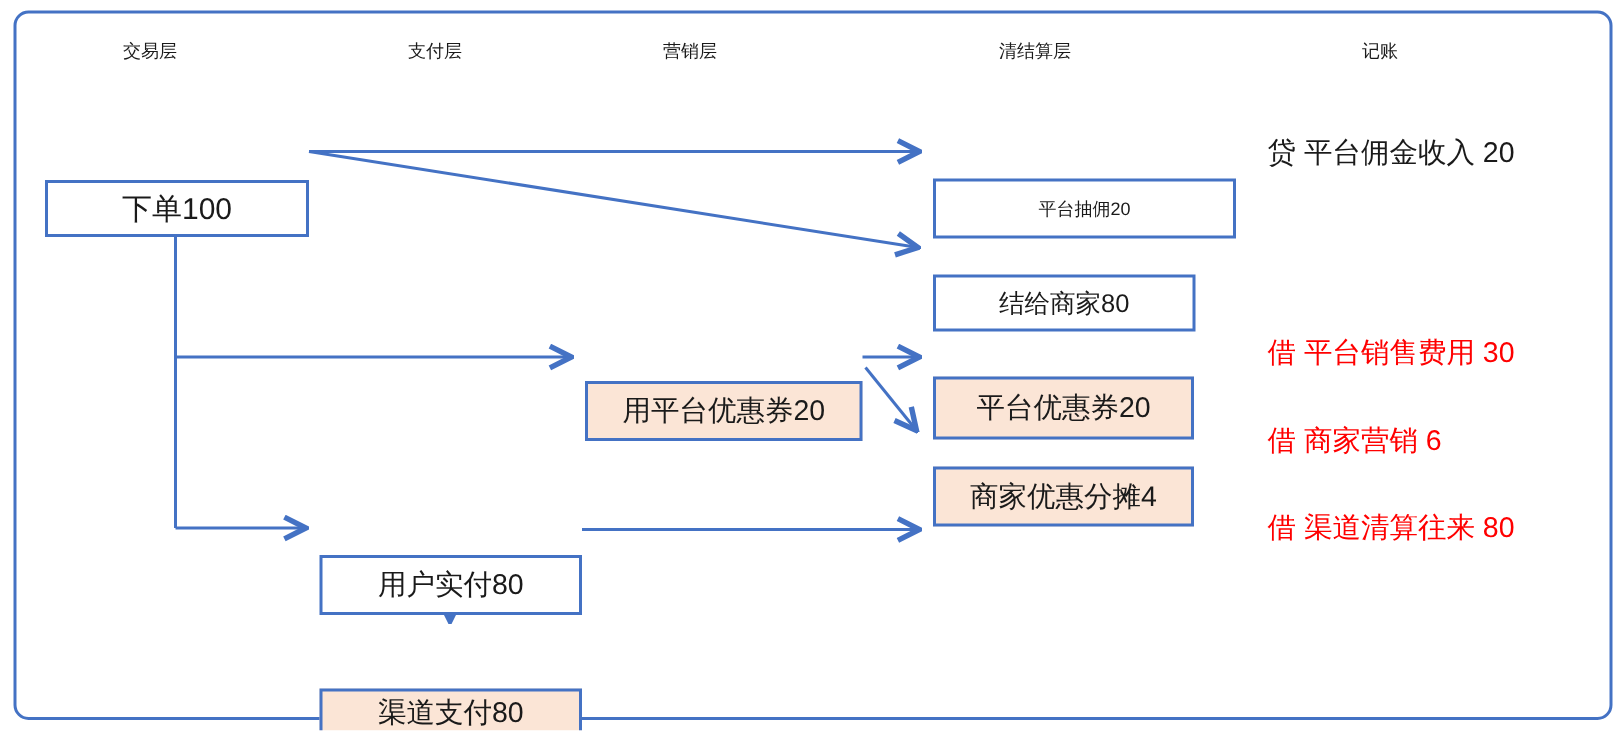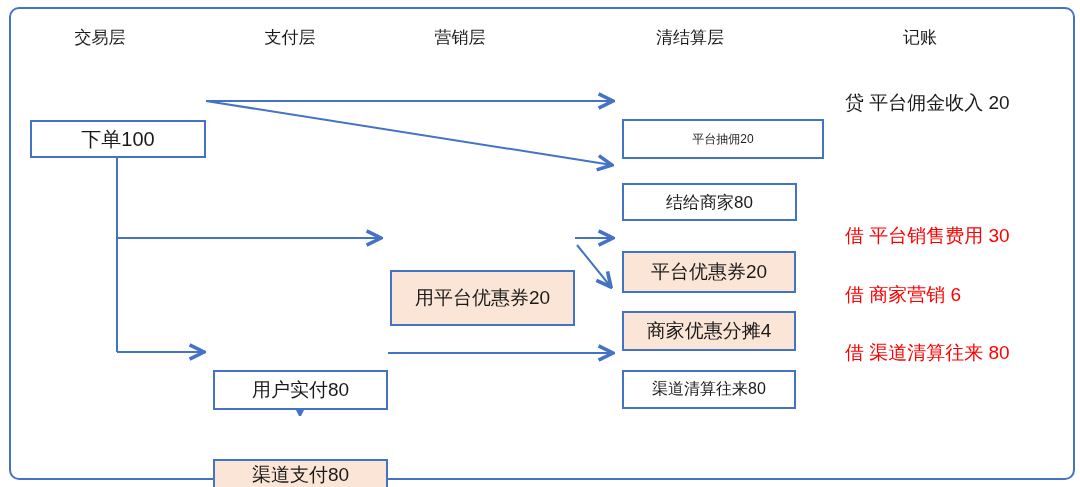--- a/index.html
+++ b/index.html
@@ -6,21 +6,21 @@
   .stage{
     position:relative;width:1080px;height:487px;background:#ffffff;overflow:hidden;
     font-family:"Liberation Sans","DejaVu Sans",sans-serif;color:#1a1a1a;
   }
   .frame{
     position:absolute;left:9px;top:7px;width:1066px;height:473px;
     border:2px solid #4472C4;border-radius:10px;box-sizing:border-box;
   }
   .col-header{
     position:absolute;top:26px;transform:translateX(-50%);
-    font-size:17px;font-weight:500;white-space:nowrap;color:#1a1a1a;
+    font-size:12px;font-weight:500;white-space:nowrap;color:#1a1a1a;
   }
   .node{
     position:absolute;box-sizing:border-box;border:2px solid #4472C4;
     display:flex;align-items:center;justify-content:center;
     font-size:19px;white-space:nowrap;background:#ffffff;color:#1a1a1a;margin-top:36px;
   }
   .node.peach{background:#FBE5D6;}
   .group-rect{
     position:absolute;left:175px;top:191px;width:407px;height:197px;
     border:2px dotted #FF0000;box-sizing:border-box;
@@ -67,29 +67,28 @@
     <path d="M300,374 V414" marker-end="url(#arrow)"></path>
   </svg>
 
 
   <div class="node" style="left:30px;top:84px;width:176px;height:38px;font-size:20px">下单100</div>
 
   <div class="node" style="left:622px;top:83px;width:202px;height:40px;font-size:12px">平台抽佣20</div>
 
   <div class="node" style="left:622px;top:147px;width:175px;height:38px;font-size:17px">结给商家80</div>
 
-  <div class="node peach" style="left:390px;top:234px;width:185px;height:56px">用平台优惠券20</div>
+  <div class="node peach" style="left:390px;top:218px;width:185px;height:40px">用平台优惠券20</div>
 
   <div class="node peach" style="left:622px;top:215px;width:174px;height:42px">平台优惠券20</div>
 
   <div class="node peach" style="left:622px;top:275px;width:174px;height:40px">商家优惠分摊4</div>
 
   <div class="node" style="left:213px;top:334px;width:175px;height:40px">用户实付80</div>
 
-  <div class="node" style="left:622px;top:334px;width:174px;height:39px;font-size:16px">渠道清算往来80</div>
 
   <div class="node peach" style="left:213px;top:423px;width:175px;height:32px">渠道支付80</div>
 
   <div class="ledger-line credit" style="top:91px">贷 平台佣金收入 20</div>
   <div class="ledger-line debit" style="top:224px">借 平台销售费用 30</div>
   <div class="ledger-line debit" style="top:283px">借 商家营销 6</div>
   <div class="ledger-line debit" style="top:341px">借 渠道清算往来 80</div>
 
 </div>
 

